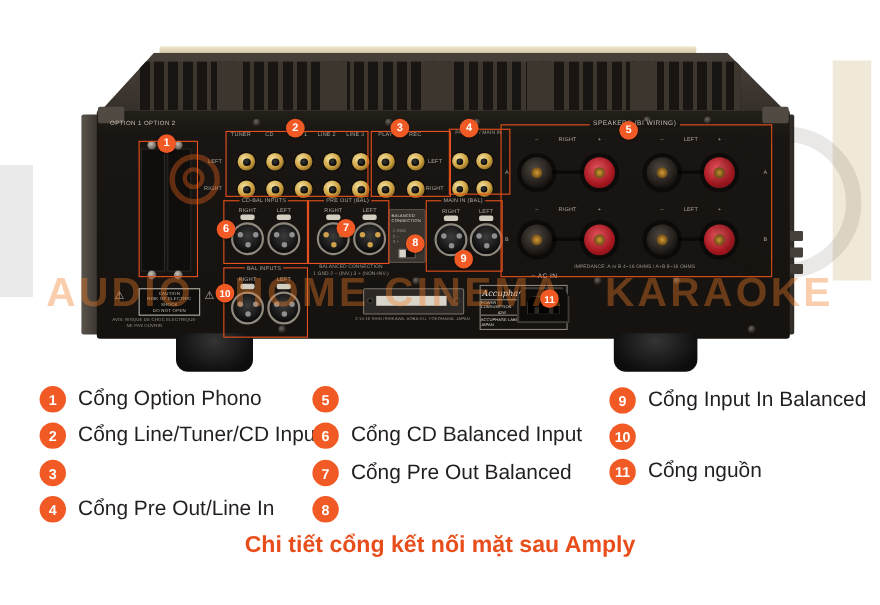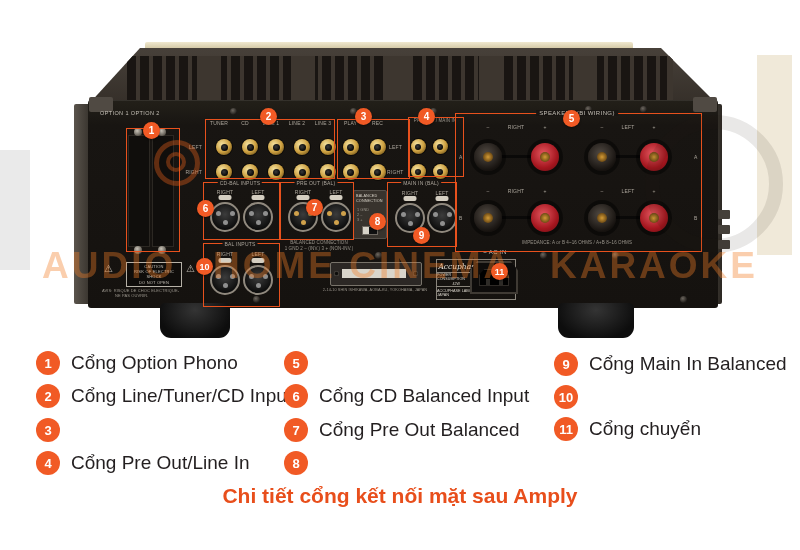--- a/index.html
+++ b/index.html
@@ -410,23 +410,23 @@
 </div>
 <div class="legend-item" style="left:284px;top:418px;">
   <span class="lcircle">7</span>
   <span class="llabel">Cổng Pre Out Balanced</span>
 </div>
 <div class="legend-item" style="left:284px;top:451px;">
   <span class="lcircle">8</span>
 </div>
 <div class="legend-item" style="left:554px;top:352px;">
   <span class="lcircle">9</span>
-  <span class="llabel">Cổng Main In  Balanced</span>
+  <span class="llabel">Cổng Input In  Balanced</span>
 </div>
 <div class="legend-item" style="left:554px;top:385px;">
   <span class="lcircle">10</span>
 </div>
 <div class="legend-item" style="left:554px;top:417px;">
   <span class="lcircle">11</span>
-  <span class="llabel">Cổng chuyển</span>
+  <span class="llabel">Cổng nguồn</span>
 </div>
 
 <div class="caption">Chi tiết cổng kết nối mặt sau Amply</div>
 
 </body></html>

